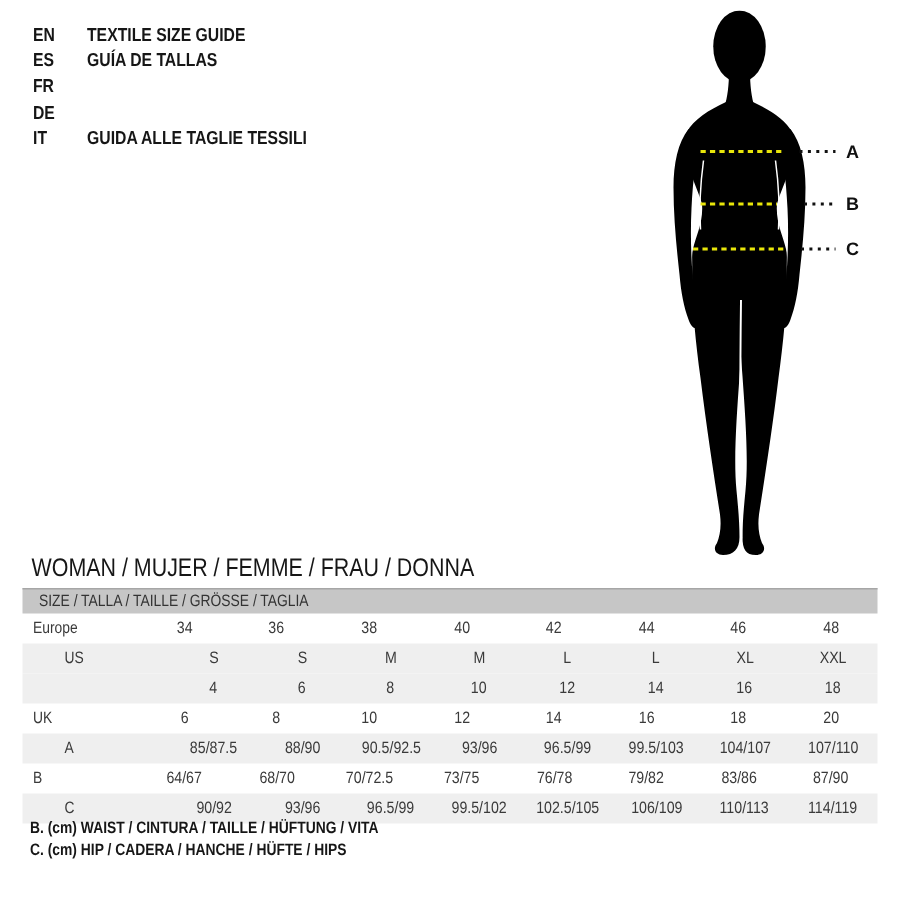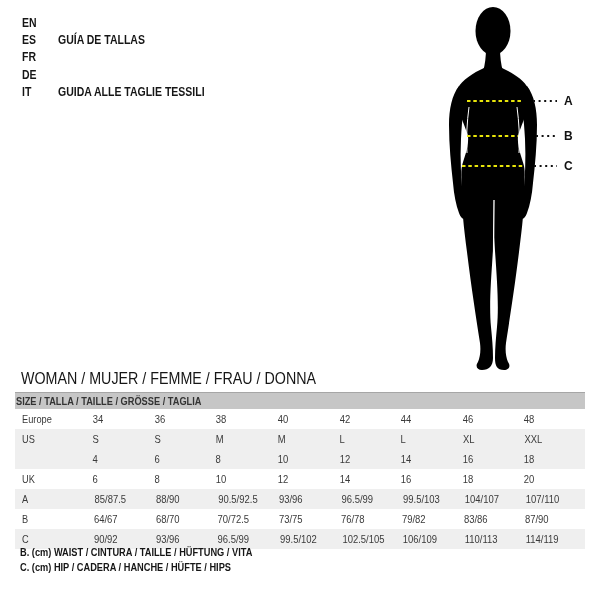--- a/index.html
+++ b/index.html
@@ -22,37 +22,38 @@
   .m-label{position:absolute;left:564px;font-size:12px;line-height:12px;font-weight:700;color:#111;}
 
   
   .section-title{position:absolute;left:21px;top:369px;font-size:17px;font-weight:400;color:#161616;}
 
   
   .size-table{position:absolute;left:15px;top:392px;width:570px;font-size:11px;color:#3a3a3a;}
   .t-header{
     height:17px;line-height:16px;box-sizing:border-box;
     background:var(--hdr,#c6c6c6);border-top:1px solid #a6a6a6;
-    padding-left:1px;font-weight:700;color:#333;
+    padding-left:11px;font-weight:400;color:#333;
   }
   .t-row{display:grid;grid-template-columns:77px repeat(8,1fr);height:20px;align-items:center;}
-  .t-row.shaded{background:var(--shade,#efefef);}
+  .t-row.shaded{background:var(--shade,#efefef);padding-left:21px;}
   .t-label{padding-left:7px;text-align:left;}
-  .t-cell{text-align:left;}
+  .t-cell{text-align:center;}
 
   
   .legend{position:absolute;left:20px;top:545px;}
   .legend-line{font-size:11px;font-weight:700;line-height:15.3px;color:#161616;}
 </style>
 </head>
 <body style="--bg: #ffffff; --hdr: #c6c6c6; --shade: #efefef; --dash: #e8e50a; --dots: #111111;">
 
 <div class="lang-block" id="lang-list">
   <div class="lang-row">
     <span class="lang-code"><span class="cond js-code">EN</span></span>
+    <span class="lang-label"><span class="cond js-label">TEXTILE SIZE GUIDE</span></span>
   </div>
 
   <div class="lang-row">
     <span class="lang-code"><span class="cond js-code">ES</span></span>
     <span class="lang-label"><span class="cond js-label">GUÍA DE TALLAS</span></span>
   </div>
 
   <div class="lang-row">
     <span class="lang-code"><span class="cond js-code">FR</span></span>
   </div>

